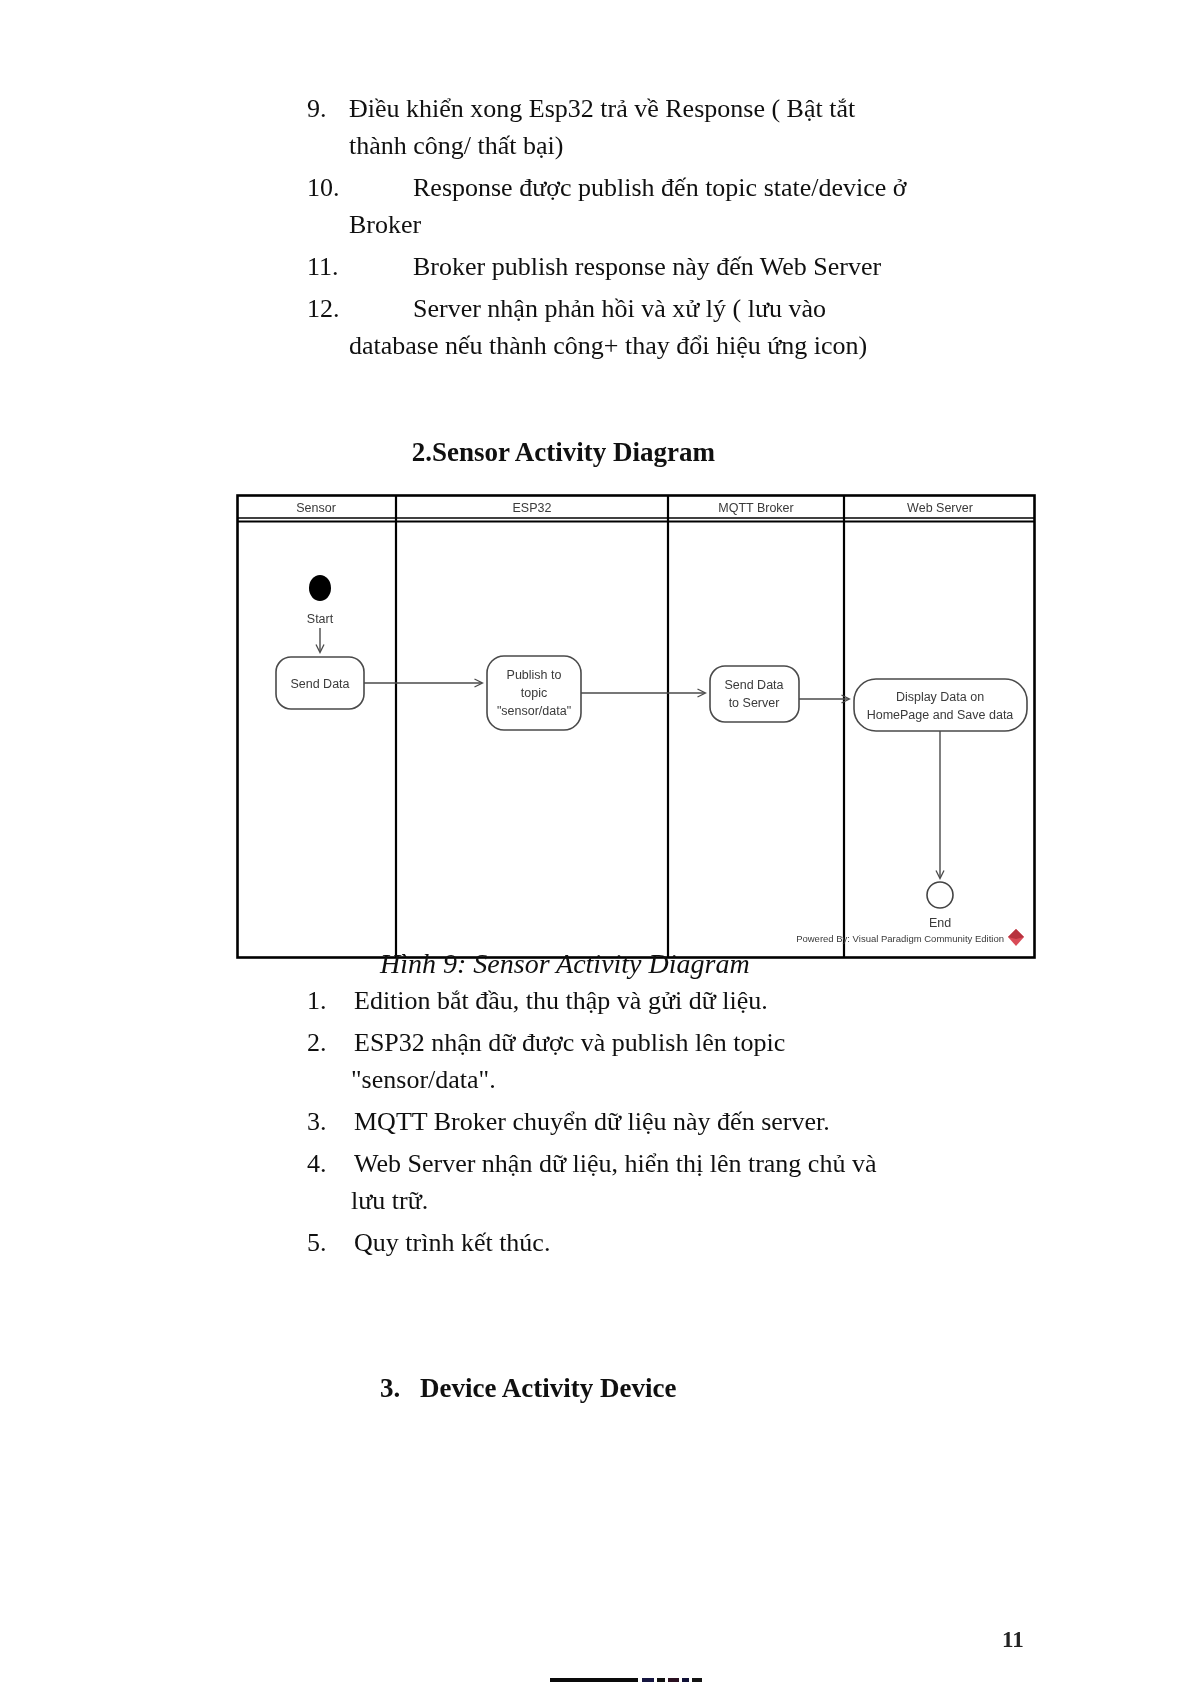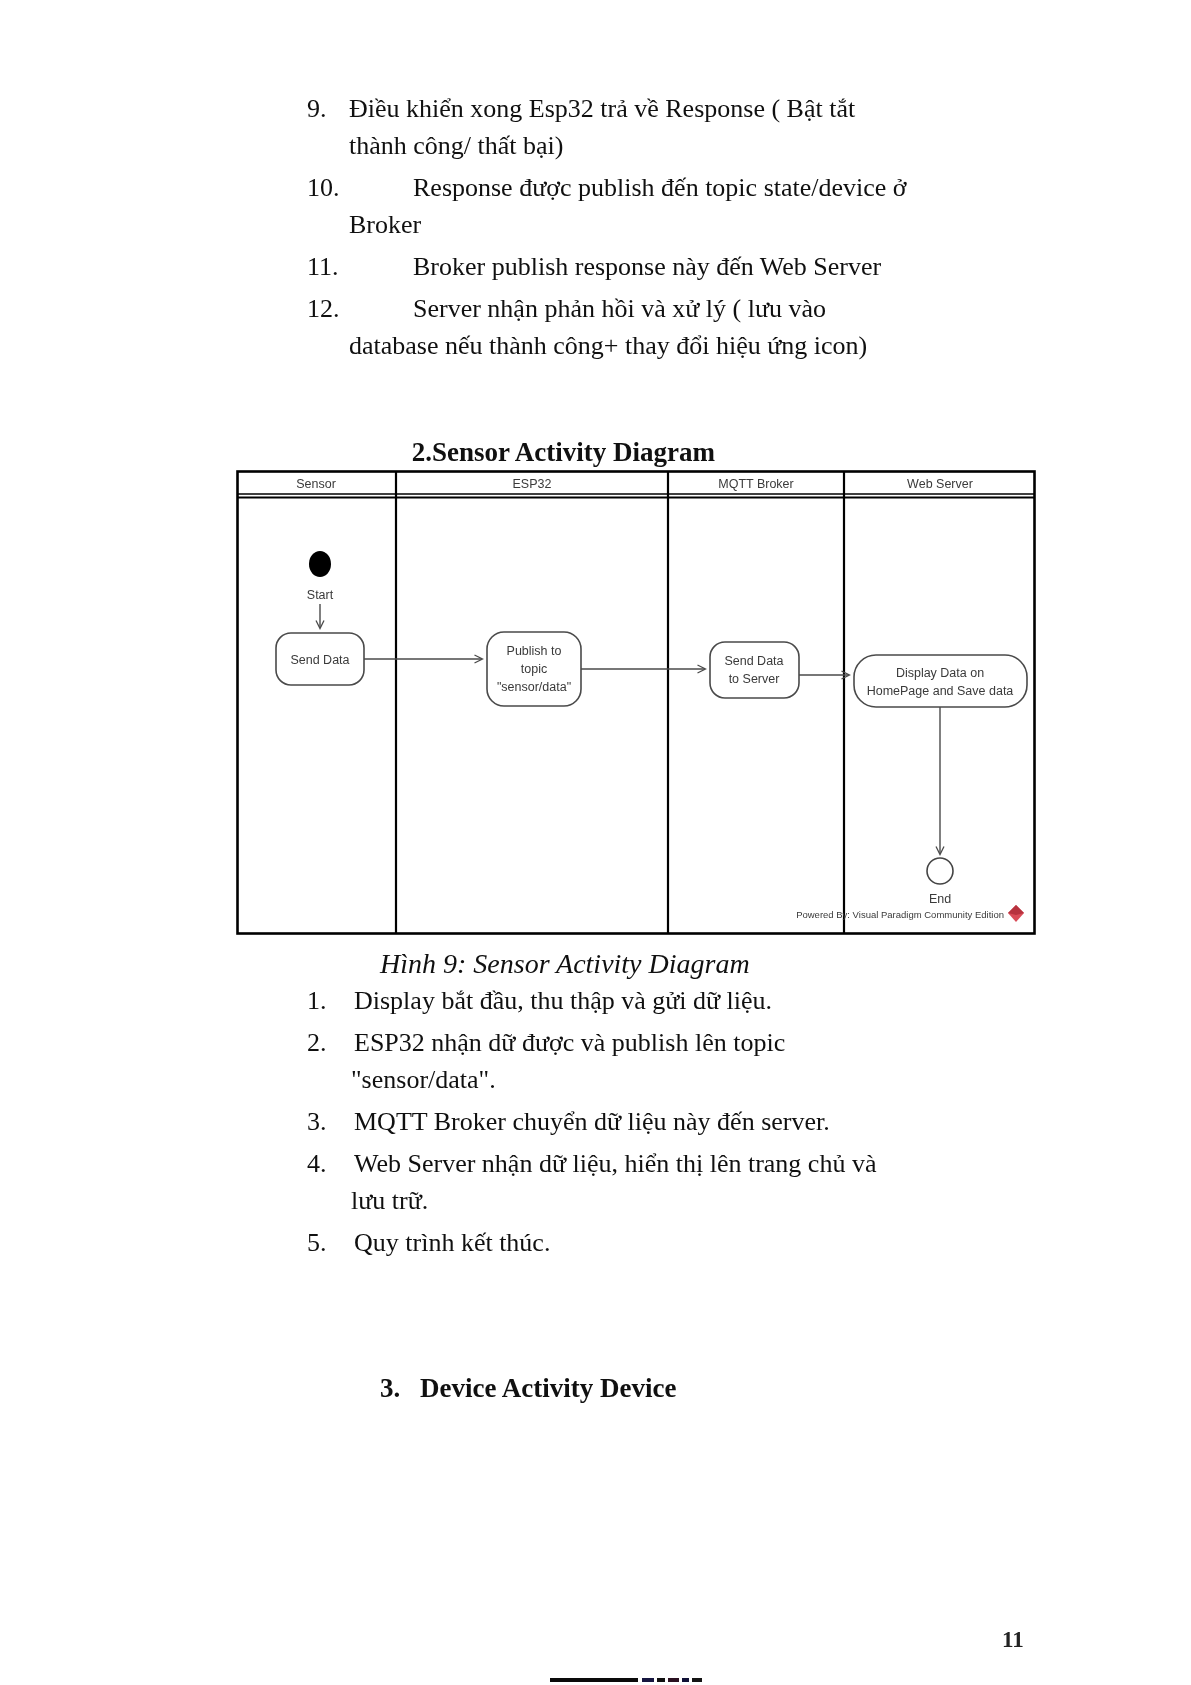--- a/index.html
+++ b/index.html
@@ -25,21 +25,21 @@
 
   
   .heading { position:absolute; font-weight:bold; font-size:27px; line-height:32px; }
   .heading .hnum { display:inline-block; width:40px; }
 
   
   .caption { position:absolute; left:380px; top:948px; width:520px;
              font-style:italic; font-size:28px; }
 
   
-  .diagram { position:absolute; left:236px; top:470px; }
+  .diagram { position:absolute; left:236px; top:494px; }
   .diagram svg text {
     font-family:"Liberation Sans", sans-serif;
     fill:#3a3a3a;
   }
 
   
   .pageno { position:absolute; left:1002px; top:1627px;
             font-size:23px; color:#222;font-weight:bold; }
 
   
@@ -140,21 +140,21 @@
         <polygon points="780,435 788,443 780,445 772,443" fill="#b7323e"></polygon>
       </g>
     </svg>
   </div>
 
   <div class="caption">Hình 9: Sensor Activity Diagram</div>
 
   <div class="list list2" style="left:307px; top:982px;">
     <div class="li">
       <span class="num">1.</span>
-      <span class="txt">Display bắt đầu, thu thập và gửi dữ liệu.</span>
+      <span class="txt">Edition bắt đầu, thu thập và gửi dữ liệu.</span>
     </div>
     <div class="li">
       <span class="num">2.</span>
       <span class="txt">ESP32 nhận dữ được và publish lên topic
 "sensor/data".</span>
     </div>
     <div class="li">
       <span class="num">3.</span>
       <span class="txt">MQTT Broker chuyển dữ liệu này đến server.</span>
     </div>

